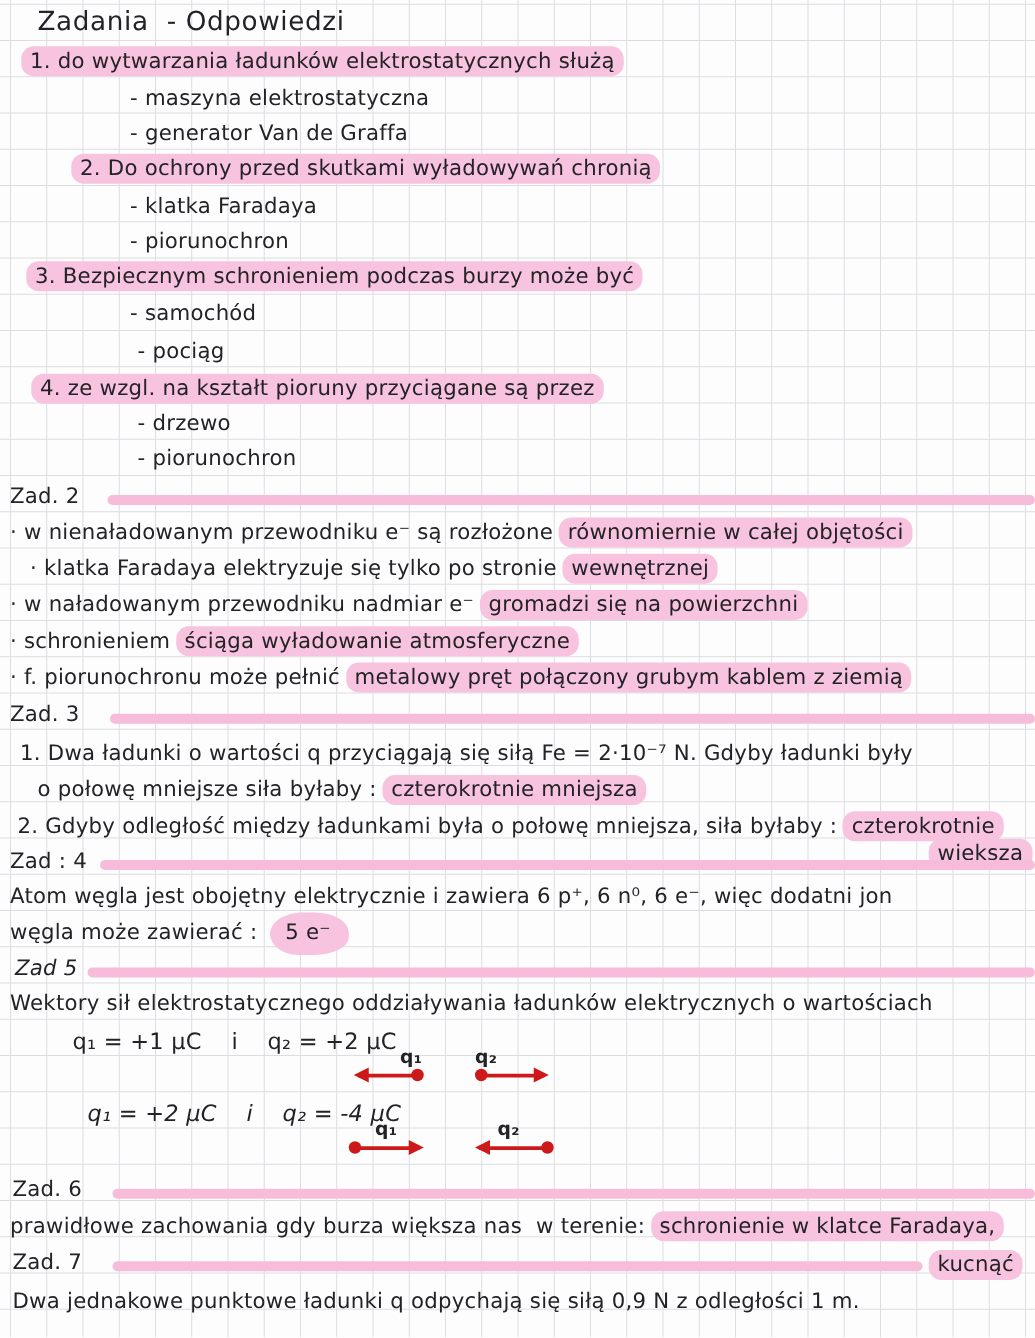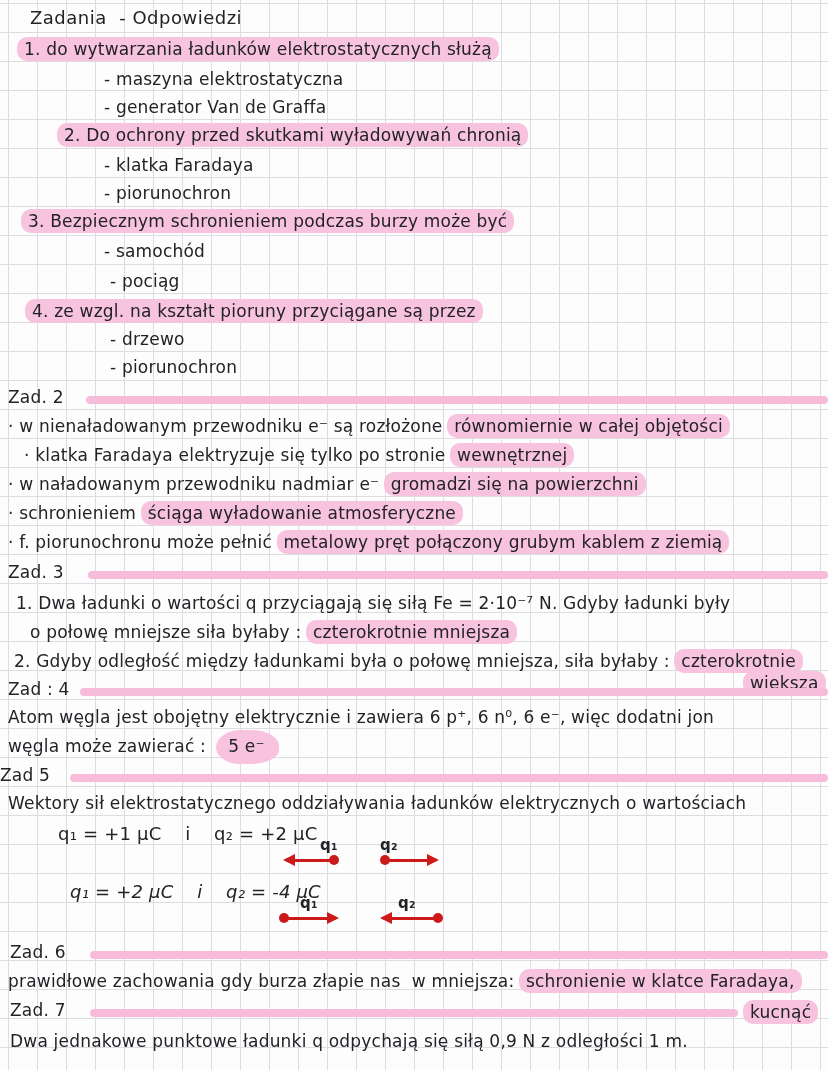--- a/index.html
+++ b/index.html
@@ -16,21 +16,21 @@
     background-size:29px 29px;
     background-position:8px 3px;
   }
   .line{
     position:absolute;
     white-space:pre;
     font-size:17px;
     line-height:23px;
     letter-spacing:.2px;
   }
-  .line.title{font-size:18px;letter-spacing:.5px;}
+  .line.title{font-size:21px;letter-spacing:.5px;}
   .line.formula{font-size:18px;}
   .hl{
     background:var(--hl,#f8c3de);
     border-radius:10px;
     padding:2px 7px;
     margin:0 -1px;
     box-decoration-break:clone;
   }
   .hl.blob{
     border-radius:48% 52% 55% 45% / 60% 55% 48% 58%;
@@ -95,28 +95,28 @@
     <div class="line" style="left: 8px; top: 561px;"><span>Zad. 3</span></div>
     <div class="zbar" style="left: 88px; width: 740px; top: 571px;"></div>
     <div class="line" style="left: 16px; top: 592px;"><span>1. Dwa ładunki o wartości q przyciągają się siłą Fe = 2·10⁻⁷ N. Gdyby ładunki były</span></div>
     <div class="line" style="left: 30px; top: 621px;"><span>o połowę mniejsze siła byłaby : </span><span class="hl">czterokrotnie mniejsza</span></div>
     <div class="line" style="left: 14px; top: 650px;"><span>2. Gdyby odległość między ładunkami była o połowę mniejsza, siła byłaby : </span><span class="hl">czterokrotnie</span></div>
     <div class="line" style="left: 744px; top: 672px;"><span class="hl">większa</span></div>
     <div class="line" style="left: 8px; top: 678px;"><span>Zad : 4</span></div>
     <div class="zbar" style="left: 80px; width: 748px; top: 688px;"></div>
     <div class="line" style="left: 8px; top: 706px;"><span>Atom węgla jest obojętny elektrycznie i zawiera 6 p⁺, 6 n⁰, 6 e⁻, więc dodatni jon</span></div>
     <div class="line" style="left: 8px; top: 735px;"><span>węgla może zawierać :  </span><span class="hl blob">5 e⁻</span></div>
-    <div class="line" style="left: 0; top: 764px;"><span>Zad 5</span></div>
+    <div class="line" style="left: 12px; top: 764px; font-style: italic;"><span>Zad 5</span></div>
     <div class="zbar" style="left: 70px; width: 758px; top: 774px;"></div>
     <div class="line" style="left: 8px; top: 792px;"><span>Wektory sił elektrostatycznego oddziaływania ładunków elektrycznych o wartościach</span></div>
     <div class="line formula" style="left: 58px; top: 822px;"><span>q₁ = +1 μC    i    q₂ = +2 μC</span></div>
     <div class="line formula" style="left: 70px; top: 880px; font-style: italic;"><span>q₁ = +2 μC    i    q₂ = -4 μC</span></div>
     <div class="line" style="left: 10px; top: 941px;"><span>Zad. 6</span></div>
     <div class="zbar" style="left: 90px; width: 738px; top: 951px;"></div>
-    <div class="line" style="left: 8px; top: 970px;"><span>prawidłowe zachowania gdy burza złapie nas  w mniejsza: </span><span class="hl">schronienie w klatce Faradaya,</span></div>
+    <div class="line" style="left: 8px; top: 970px;"><span>prawidłowe zachowania gdy burza większa nas  w terenie: </span><span class="hl">schronienie w klatce Faradaya,</span></div>
     <div class="line" style="left: 10px; top: 999px;"><span>Zad. 7</span></div>
     <div class="zbar" style="left: 90px; width: 648px; top: 1009px;"></div>
     <div class="line" style="left: 744px; top: 1001px;"><span class="hl">kucnąć</span></div>
     <div class="line" style="left: 10px; top: 1030px;"><span>Dwa jednakowe punktowe ładunki q odpychają się siłą 0,9 N z odległości 1 m.</span></div>
     <div class="arrow-line" style="left: 286px; top: 859px; width: 48px;"></div>
     <div class="arrow-dot" style="top: 855px; left: 329px;"></div>
     <div class="arrow-head left" style="top: 854px; left: 283px;"></div>
     <div class="qlabel" style="left: 320px; top: 836px;">q₁</div>
     <div class="arrow-line" style="left: 385px; top: 859px; width: 51px;"></div>
     <div class="arrow-dot" style="top: 855px; left: 380px;"></div>

